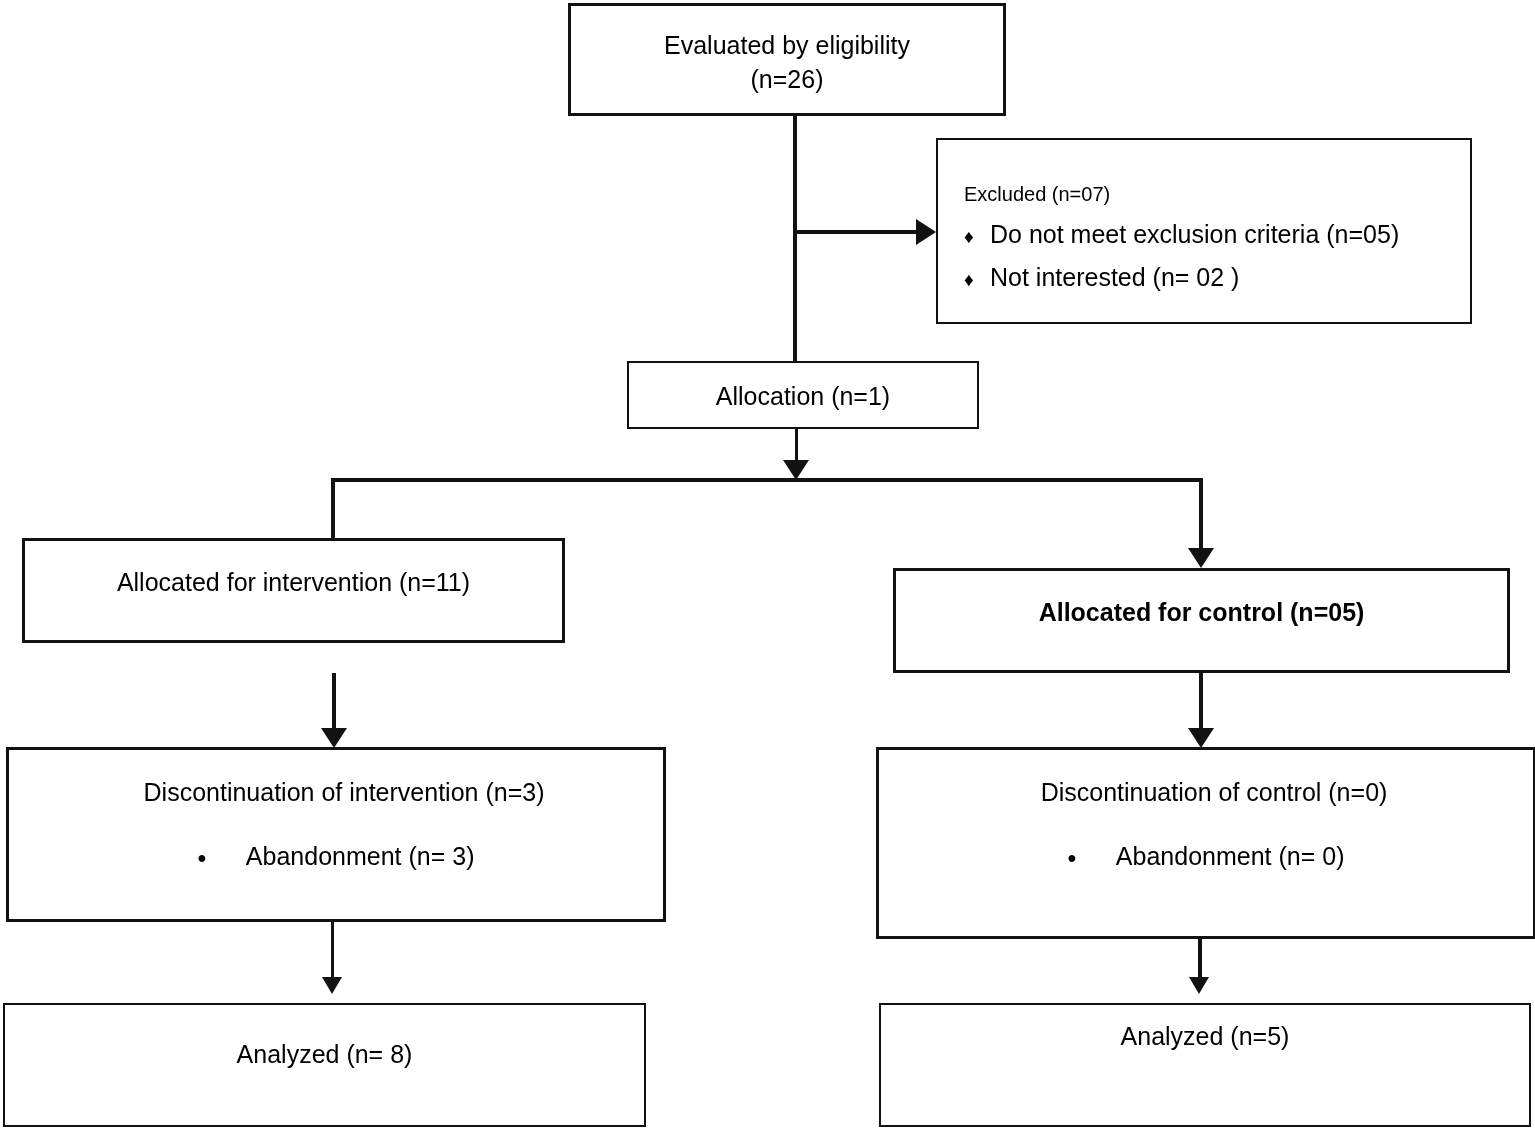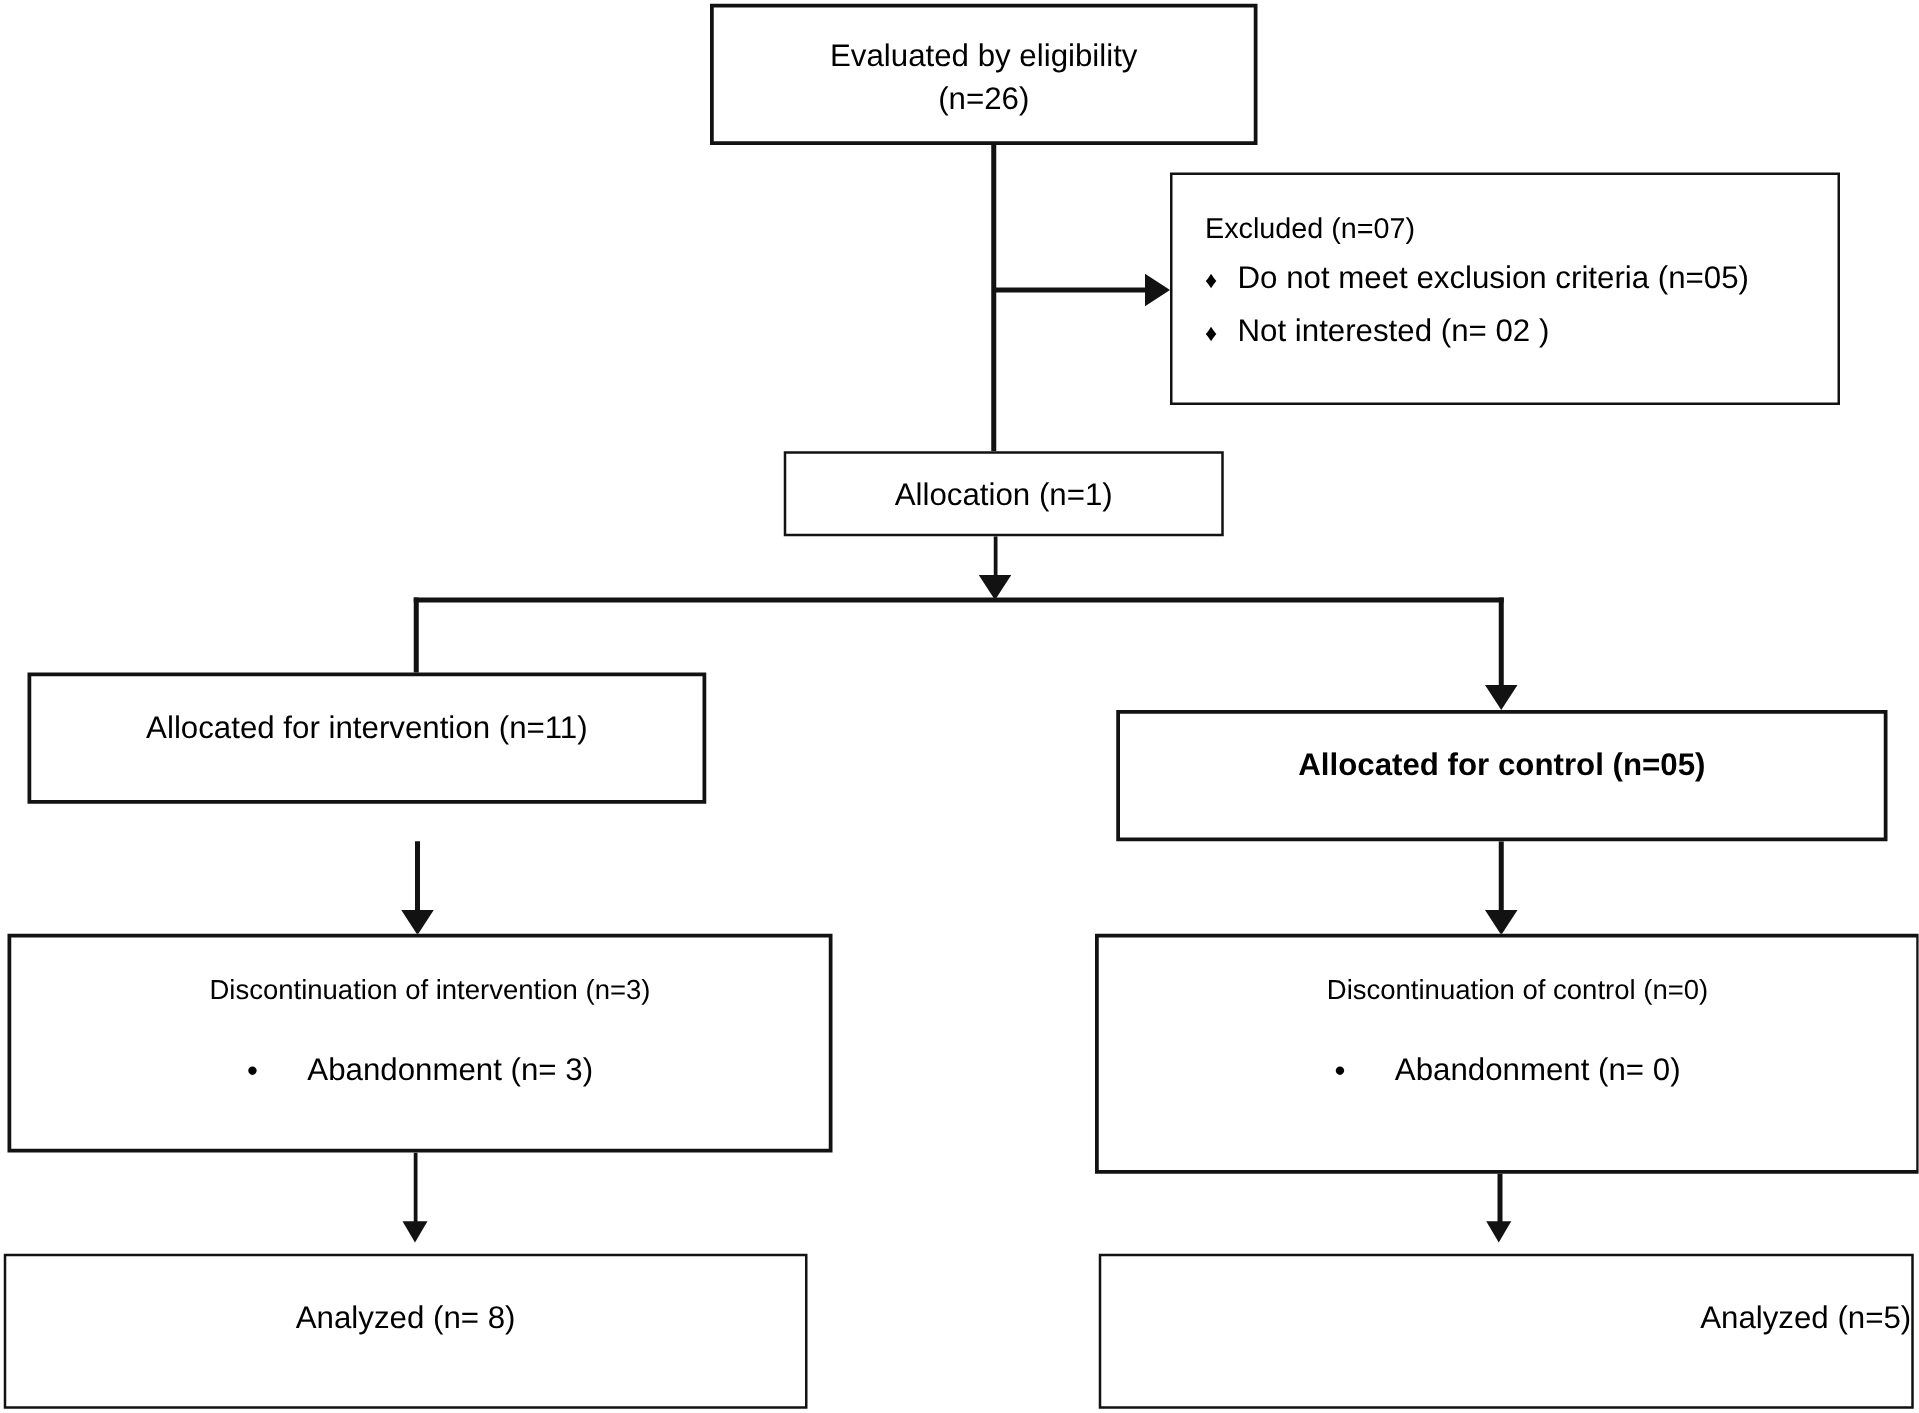--- a/index.html
+++ b/index.html
@@ -76,22 +76,23 @@
   }
   
   .excluded-inner {
     position: absolute;
     left: 26px;
     top: 22px;
     right: 10px;
     text-align: left;
   }
   .excluded-title {
-    font-size: 23px;
+    font-size: 20px;
     line-height: 40px;
+    margin-top: 12px;
   }
   .bullet-list {
     margin: 0;
     padding: 0;
     list-style: none;
   }
   .bullet-list li {
     font-size: 25px;
     line-height: 40px;
     display: flex;
@@ -103,21 +104,21 @@
     flex: 0 0 26px;
     font-size: 19px;
     line-height: 40px;
   }
   
   .disc-head {
     position: absolute;
     left: 16px;
     right: 0;
     text-align: center;
-    font-size: 22px;
+    font-size: 25px;
     line-height: 32px;
   }
   .disc-bullet-row {
     position: absolute;
     left: 0;
     right: 0;
     text-align: center;
     font-size: 25px;
     line-height: 32px;
   }
@@ -206,16 +207,16 @@
   <div class="arrow-down small" style="left:322px; top:977px;"></div>
 
   <div class="vline" style="left:1198px; top:922px; width:4px; height:60px;"></div>
   <div class="arrow-down small" style="left:1189px; top:977px;"></div>
 
   <div class="box box-thin" style="left:3px; top:1003px; width:643px; height:124px;">
     <div class="box-text" style="top:32px;">Analyzed (n= 8)</div>
   </div>
 
   <div class="box box-thin" style="left:879px; top:1003px; width:652px; height:124px;">
-    <div class="box-text" style="top:32px;text-align:right;">Analyzed (n=5)</div>
+    <div class="box-text" style="top:14px;">Analyzed (n=5)</div>
   </div>
 
 </div>
 
 </body></html>

